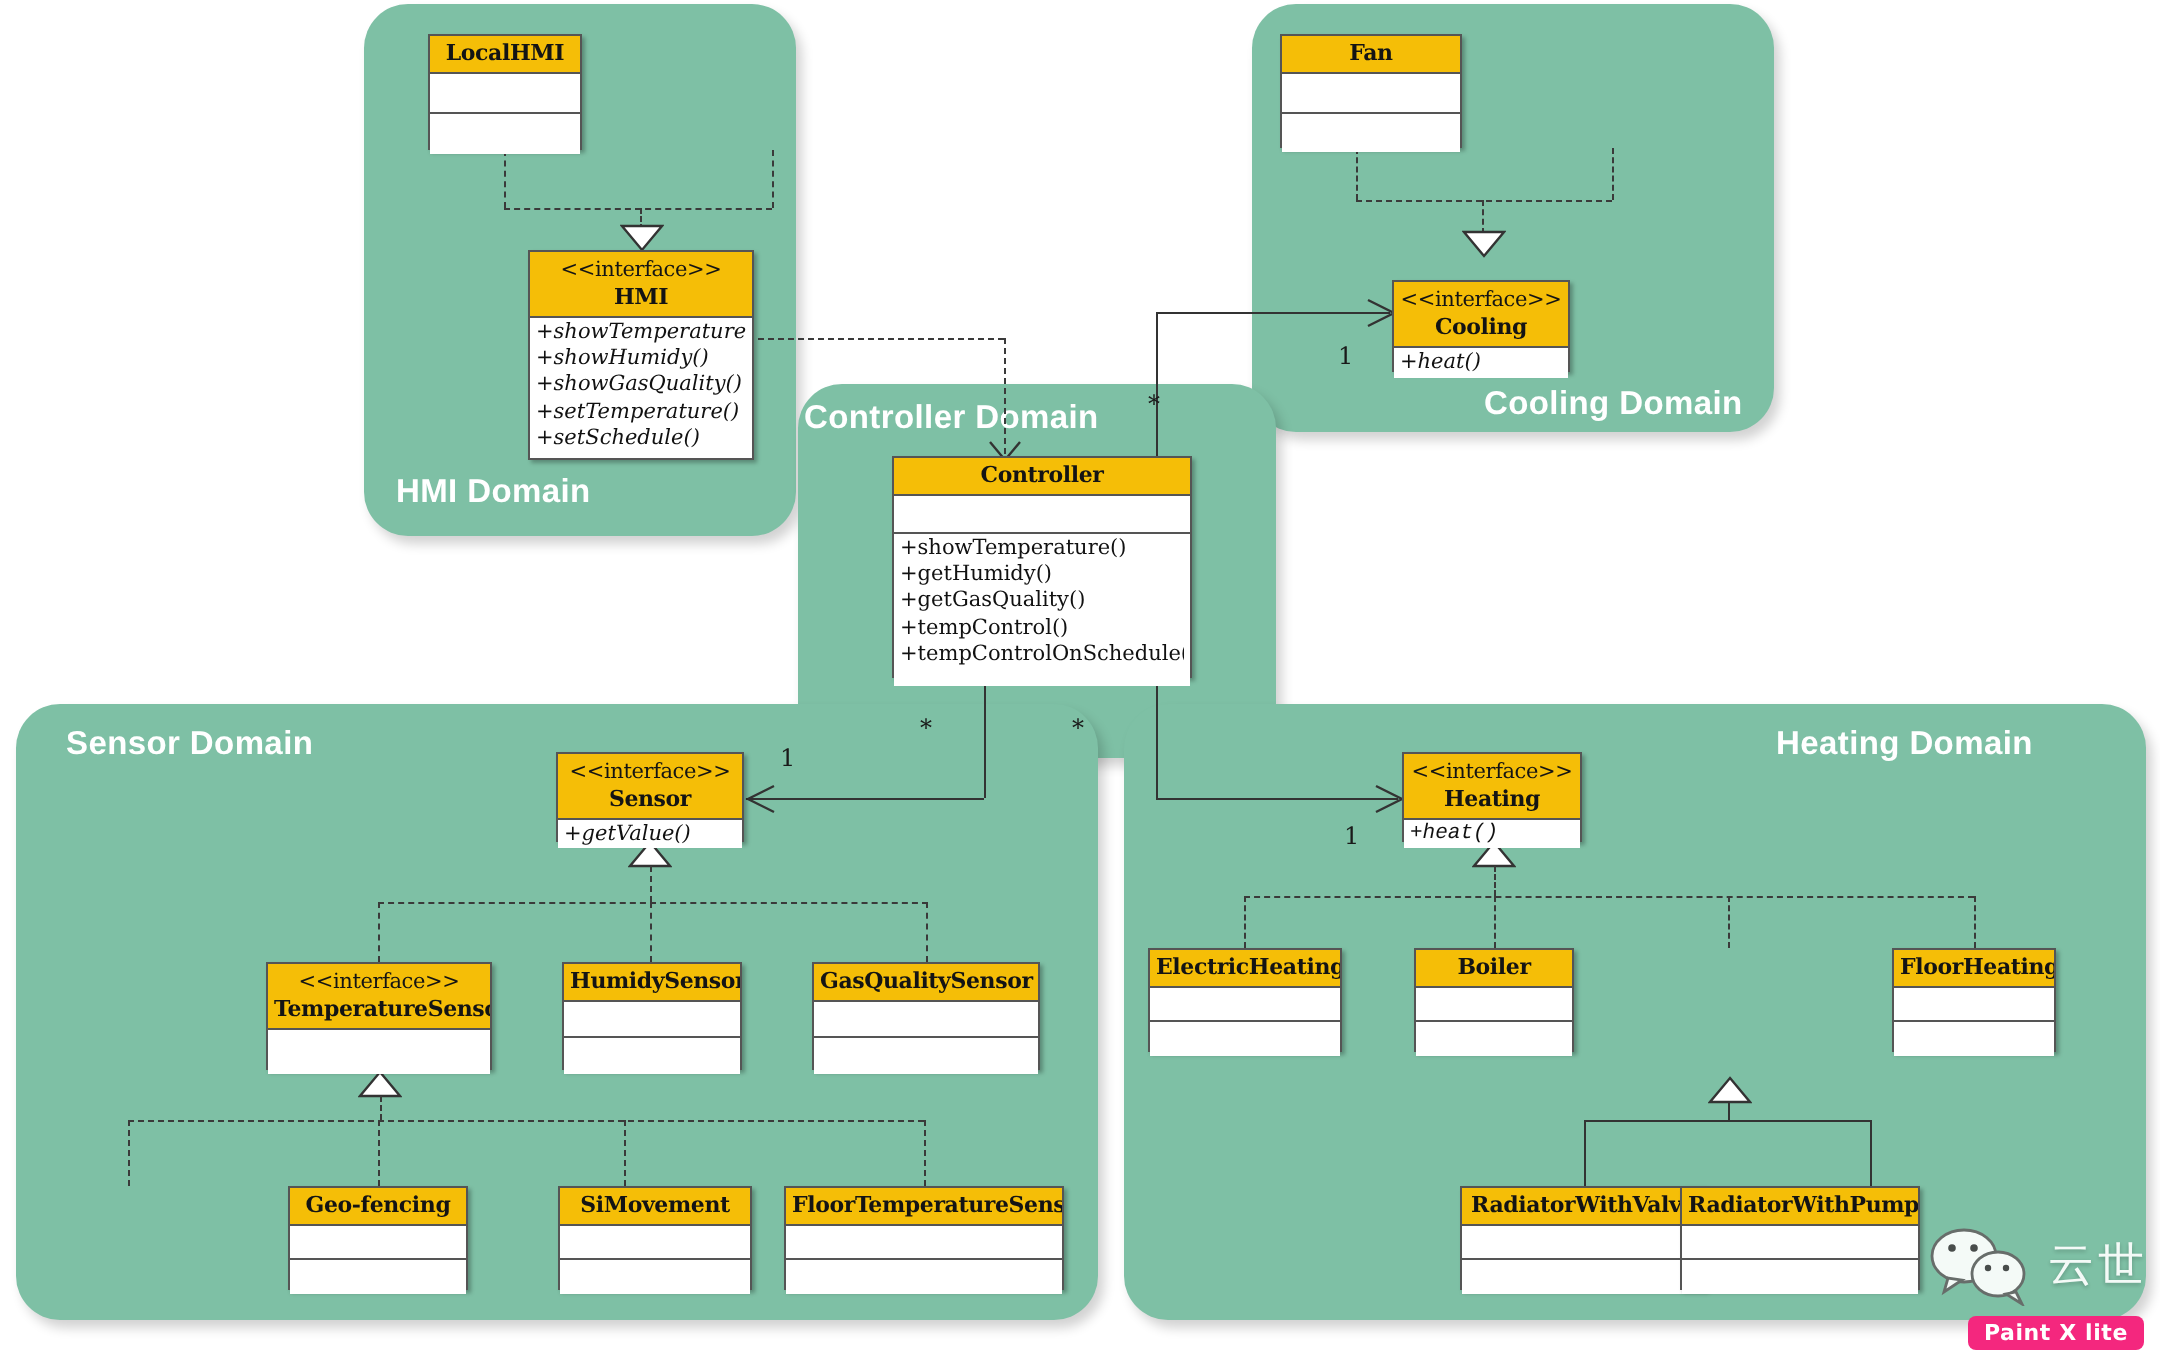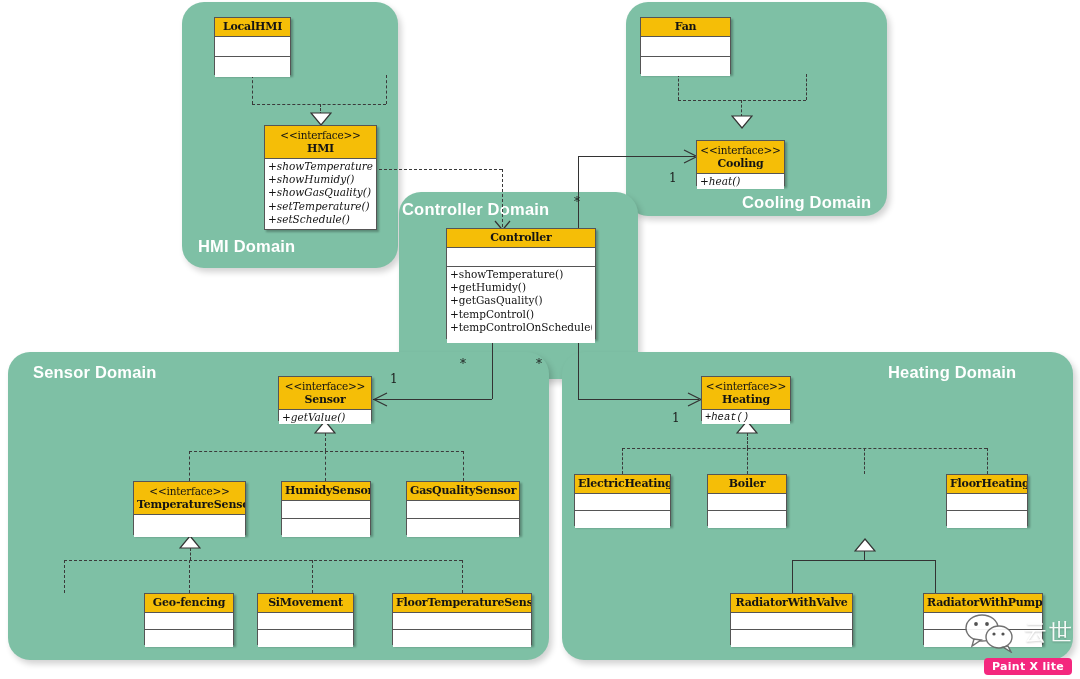--- a/index.html
+++ b/index.html
@@ -244,21 +244,21 @@
 
 
   <div class="uml" style="left:144px;top:593px;width:90px;height:52px;">
     <div class="hdr">
       <span class="cname">Geo-fencing</span>
     </div>
     <div class="comp" style="height:17px;"></div>
     <div class="comp" style="height:17px;"></div>
   </div>
 
-  <div class="uml" style="left:257px;top:593px;width:97px;height:52px;">
+  <div class="uml" style="left:279px;top:593px;width:97px;height:52px;">
     <div class="hdr">
       <span class="cname">SiMovement</span>
     </div>
     <div class="comp" style="height:17px;"></div>
     <div class="comp" style="height:17px;"></div>
   </div>
 
   <div class="uml" style="left:392px;top:593px;width:140px;height:52px;">
     <div class="hdr">
       <span class="cname">FloorTemperatureSensor</span>
@@ -303,21 +303,21 @@
   </div>
 
   <div class="uml" style="left:730px;top:593px;width:123px;height:52px;">
     <div class="hdr">
       <span class="cname">RadiatorWithValve</span>
     </div>
     <div class="comp" style="height:17px;"></div>
     <div class="comp" style="height:17px;"></div>
   </div>
 
-  <div class="uml" style="left:923px;top:593px;width:120px;height:52px;">
+  <div class="uml" style="left:840px;top:593px;width:120px;height:52px;">
     <div class="hdr">
       <span class="cname">RadiatorWithPump</span>
     </div>
     <div class="comp" style="height:17px;"></div>
     <div class="comp" style="height:17px;"></div>
   </div>
 
   <div id="wm">
     <svg width="56" height="42" viewBox="0 0 56 42">
       <ellipse cx="20" cy="17" rx="16" ry="13" fill="#ffffff" stroke="#666" stroke-width="1.4"></ellipse>

